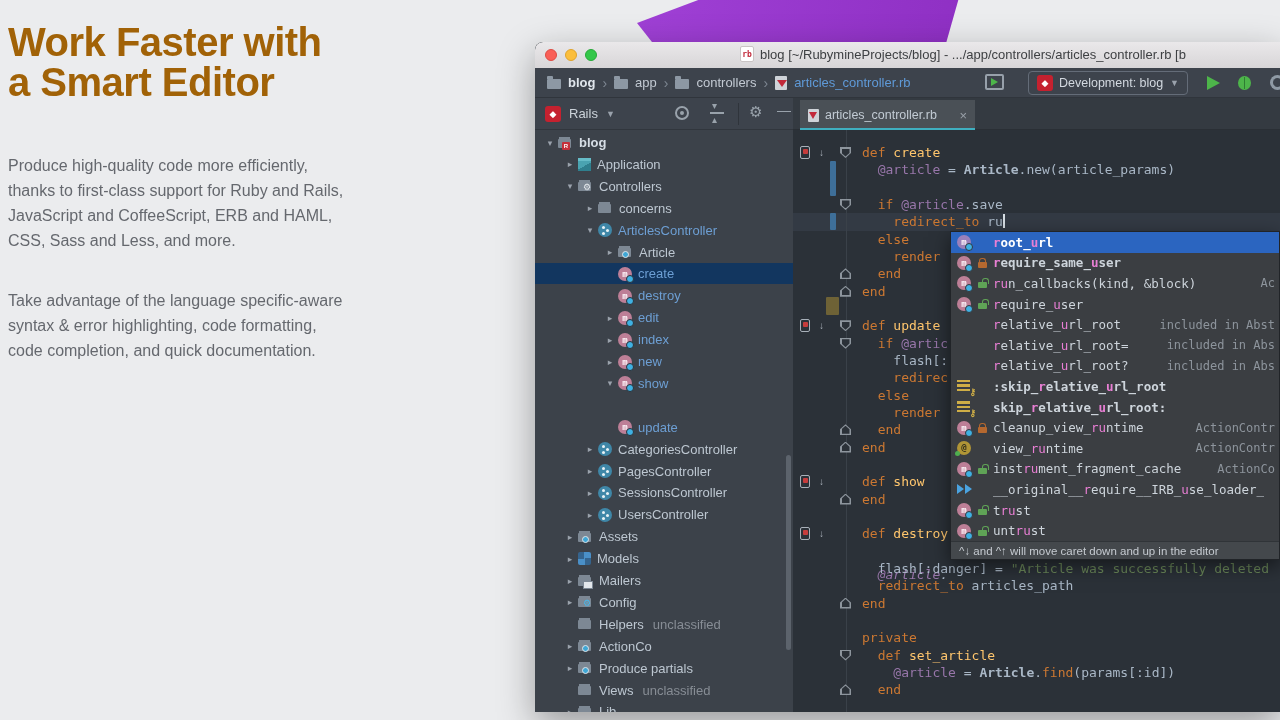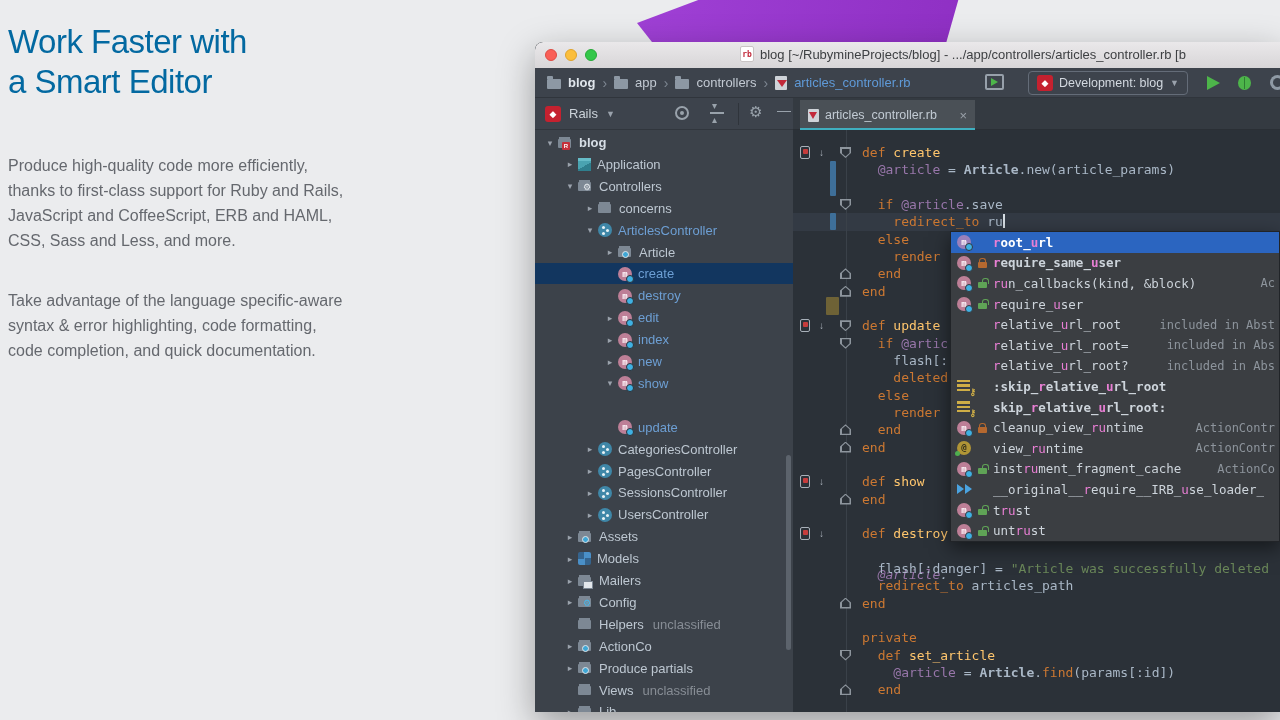--- a/index.html
+++ b/index.html
@@ -2,21 +2,21 @@
 <html><head>
 <meta charset="utf-8">
 <style>
   * { margin:0; padding:0; box-sizing:border-box; }
   html,body { width:1280px; height:720px; overflow:hidden; }
   body { font-family:"Liberation Sans", sans-serif; }
   .page { position:relative; width:1280px; height:720px; background:#ebecee; overflow:hidden; }
 
   
   .hero { position:absolute; left:8px; top:22px; width:345px; }
-  .hero h1 { font-size:33px; line-height:40px; font-weight:normal; color:#0369a1; letter-spacing:-0.5px; }
+  .hero h1 { font-size:40px; line-height:40px; font-weight:bold; color:#a16207; letter-spacing:-0.5px; }
   .hero p { position:absolute; left:0; width:338px; font-size:16px; line-height:25px; color:#65686e; }
   .hero .p1 { top:131px; }
   .hero .p2 { top:266px; }
 
   
   .banner { position:absolute; left:620px; top:0; width:340px; height:42px;
             background:linear-gradient(100deg,#a041d6,#8f30c4);
             clip-path:polygon(23% 0, 99.5% 0, 96% 100%, 9.4% 100%, 5% 55%); }
 
   
@@ -400,21 +400,21 @@
           <div class="cl" style="top: 65.99px;"><span class="sg-p">  </span><span class="sg-k">if </span><span class="sg-v">@article</span><span class="sg-p">.save</span></div>
           <div class="cl" style="top: 83.32px;"><span class="sg-p">    </span><span class="sg-k">redirect_to </span><span class="sg-p">ru</span><span class="caret"></span></div>
           <div class="cl" style="top: 100.65px;"><span class="sg-p">  </span><span class="sg-k">else</span></div>
           <div class="cl" style="top: 117.98px;"><span class="sg-p">    </span><span class="sg-k">render</span></div>
           <div class="cl" style="top: 135.31px;"><span class="sg-p">  </span><span class="sg-k">end</span></div>
           <div class="cl" style="top: 152.64px;"><span class="sg-k">end</span></div>
           <div class="cl" style="top: 169.97px;"></div>
           <div class="cl" style="top: 187.3px;"><span class="sg-k">def </span><span class="sg-f">update</span></div>
           <div class="cl" style="top: 204.63px;"><span class="sg-p">  </span><span class="sg-k">if </span><span class="sg-v">@artic</span></div>
           <div class="cl" style="top: 221.96px;"><span class="sg-p">    </span><span class="sg-p">flash[:</span></div>
-          <div class="cl" style="top: 239.29px;"><span class="sg-p">    </span><span class="sg-k">deleted</span></div>
+          <div class="cl" style="top: 239.29px;"><span class="sg-p">    </span><span class="sg-k">redirec</span></div>
           <div class="cl" style="top: 256.62px;"><span class="sg-p">  </span><span class="sg-k">else</span></div>
           <div class="cl" style="top: 273.95px;"><span class="sg-p">    </span><span class="sg-k">render</span></div>
           <div class="cl" style="top: 291.28px;"><span class="sg-p">  </span><span class="sg-k">end</span></div>
           <div class="cl" style="top: 308.61px;"><span class="sg-k">end</span></div>
           <div class="cl" style="top: 325.94px;"></div>
           <div class="cl" style="top: 343.27px;"><span class="sg-k">def </span><span class="sg-f">show</span></div>
           <div class="cl" style="top: 360.6px;"><span class="sg-k">end</span></div>
           <div class="cl" style="top: 377.93px;"></div>
           <div class="cl" style="top: 395.26px;"><span class="sg-k">def </span><span class="sg-f">destroy</span></div>
           <div class="cl" style="top: 436px; font-style: italic;"><span class="sg-p">  </span><span class="sg-v">@article</span><span class="sg-p">.</span></div>
@@ -468,18 +468,19 @@
               <div class="prow" style="height: 20.6px;"><span class="pic"></span><span class="plock"></span><span><span class="hl">r</span><span>e</span><span>l</span><span>a</span><span>t</span><span>i</span><span>v</span><span>e</span><span>_</span><span class="hl">u</span><span>r</span><span>l</span><span>_</span><span>r</span><span>o</span><span>o</span><span>t</span><span>?</span></span><span class="right">included in Abs</span></div>
               <div class="prow b" style="height: 20.6px;"><span class="pic sym"></span><span class="plock"></span><span><span>:</span><span>s</span><span>k</span><span>i</span><span>p</span><span>_</span><span class="hl">r</span><span>e</span><span>l</span><span>a</span><span>t</span><span>i</span><span>v</span><span>e</span><span>_</span><span class="hl">u</span><span>r</span><span>l</span><span>_</span><span>r</span><span>o</span><span>o</span><span>t</span></span></div>
               <div class="prow b" style="height: 20.6px;"><span class="pic sym"></span><span class="plock"></span><span><span>s</span><span>k</span><span>i</span><span>p</span><span>_</span><span class="hl">r</span><span>e</span><span>l</span><span>a</span><span>t</span><span>i</span><span>v</span><span>e</span><span>_</span><span class="hl">u</span><span>r</span><span>l</span><span>_</span><span>r</span><span>o</span><span>o</span><span>t</span><span>:</span></span></div>
               <div class="prow" style="height: 20.6px;"><span class="pic m">m</span><span class="plock"><span class="lk locked"></span></span><span><span>c</span><span>l</span><span>e</span><span>a</span><span>n</span><span>u</span><span>p</span><span>_</span><span>v</span><span>i</span><span>e</span><span>w</span><span>_</span><span class="hl">r</span><span class="hl">u</span><span>n</span><span>t</span><span>i</span><span>m</span><span>e</span></span><span class="right">ActionContr</span></div>
               <div class="prow" style="height: 20.6px;"><span class="pic at">@</span><span class="plock"></span><span><span>v</span><span>i</span><span>e</span><span>w</span><span>_</span><span class="hl">r</span><span class="hl">u</span><span>n</span><span>t</span><span>i</span><span>m</span><span>e</span></span><span class="right">ActionContr</span></div>
               <div class="prow" style="height: 20.6px;"><span class="pic m">m</span><span class="plock"><span class="lk open"></span></span><span><span>i</span><span>n</span><span>s</span><span>t</span><span class="hl">r</span><span class="hl">u</span><span>m</span><span>e</span><span>n</span><span>t</span><span>_</span><span>f</span><span>r</span><span>a</span><span>g</span><span>m</span><span>e</span><span>n</span><span>t</span><span>_</span><span>c</span><span>a</span><span>c</span><span>h</span><span>e</span></span><span class="right">ActionCo</span></div>
               <div class="prow" style="height: 20.6px;"><span class="pic arrows"></span><span class="plock"></span><span><span>_</span><span>_</span><span>o</span><span>r</span><span>i</span><span>g</span><span>i</span><span>n</span><span>a</span><span>l</span><span>_</span><span>_</span><span class="hl">r</span><span>e</span><span>q</span><span>u</span><span>i</span><span>r</span><span>e</span><span>_</span><span>_</span><span>I</span><span>R</span><span>B</span><span>_</span><span class="hl">u</span><span>s</span><span>e</span><span>_</span><span>l</span><span>o</span><span>a</span><span>d</span><span>e</span><span>r</span><span>_</span></span></div>
               <div class="prow" style="height: 20.6px;"><span class="pic m">m</span><span class="plock"><span class="lk open"></span></span><span><span>t</span><span class="hl">r</span><span class="hl">u</span><span>s</span><span>t</span></span></div>
               <div class="prow" style="height: 20.6px;"><span class="pic m">m</span><span class="plock"><span class="lk open"></span></span><span><span>u</span><span>n</span><span>t</span><span class="hl">r</span><span class="hl">u</span><span>s</span><span>t</span></span></div>
             </div>
+          <div class="phint">^↓ and ^↑ will move caret down and up in the editor</div>
         </div>
         </div>
     </div>
 
   </div>
 </div>
 
 </body></html>

